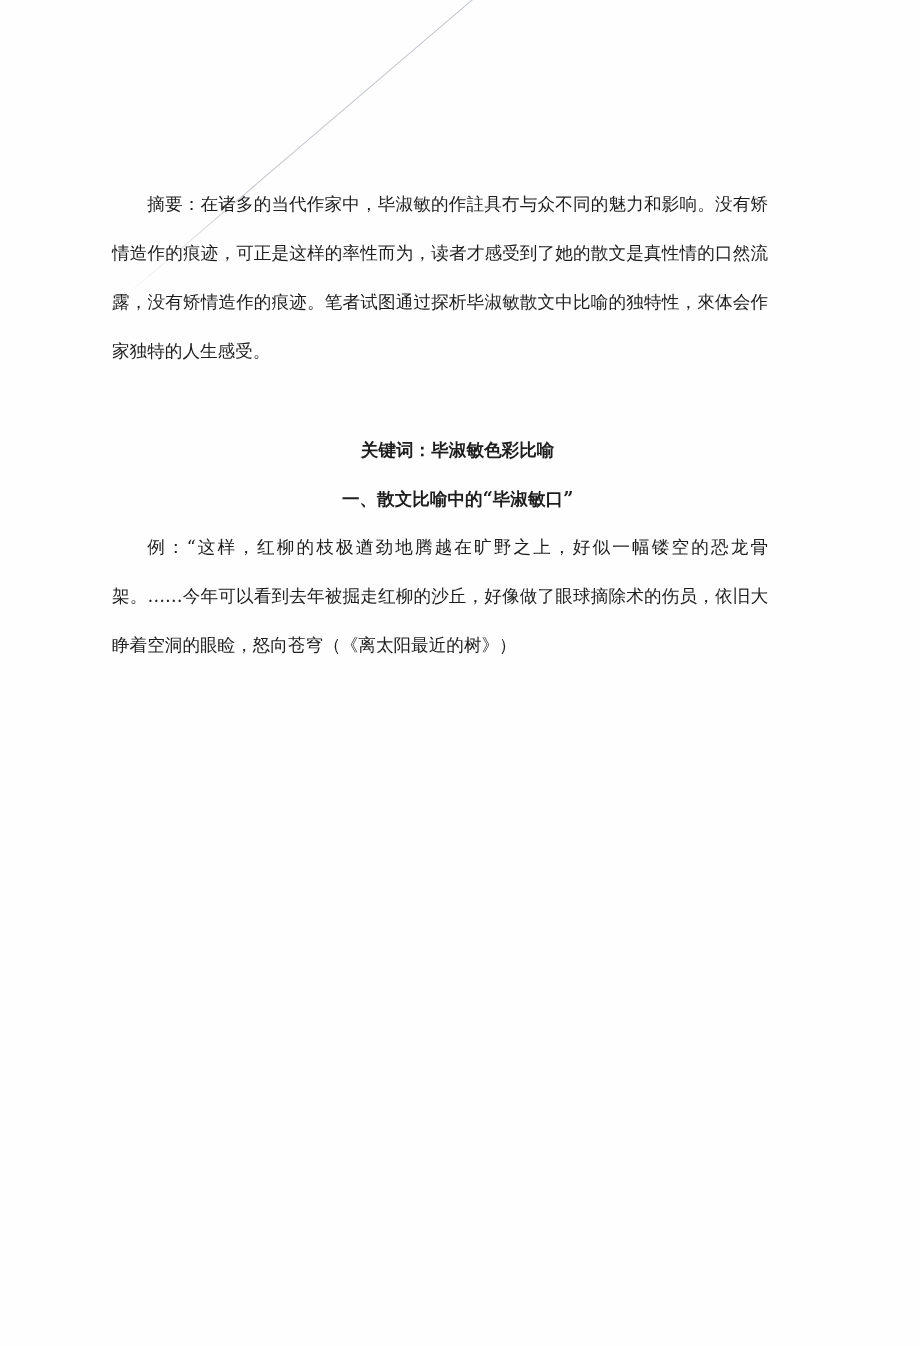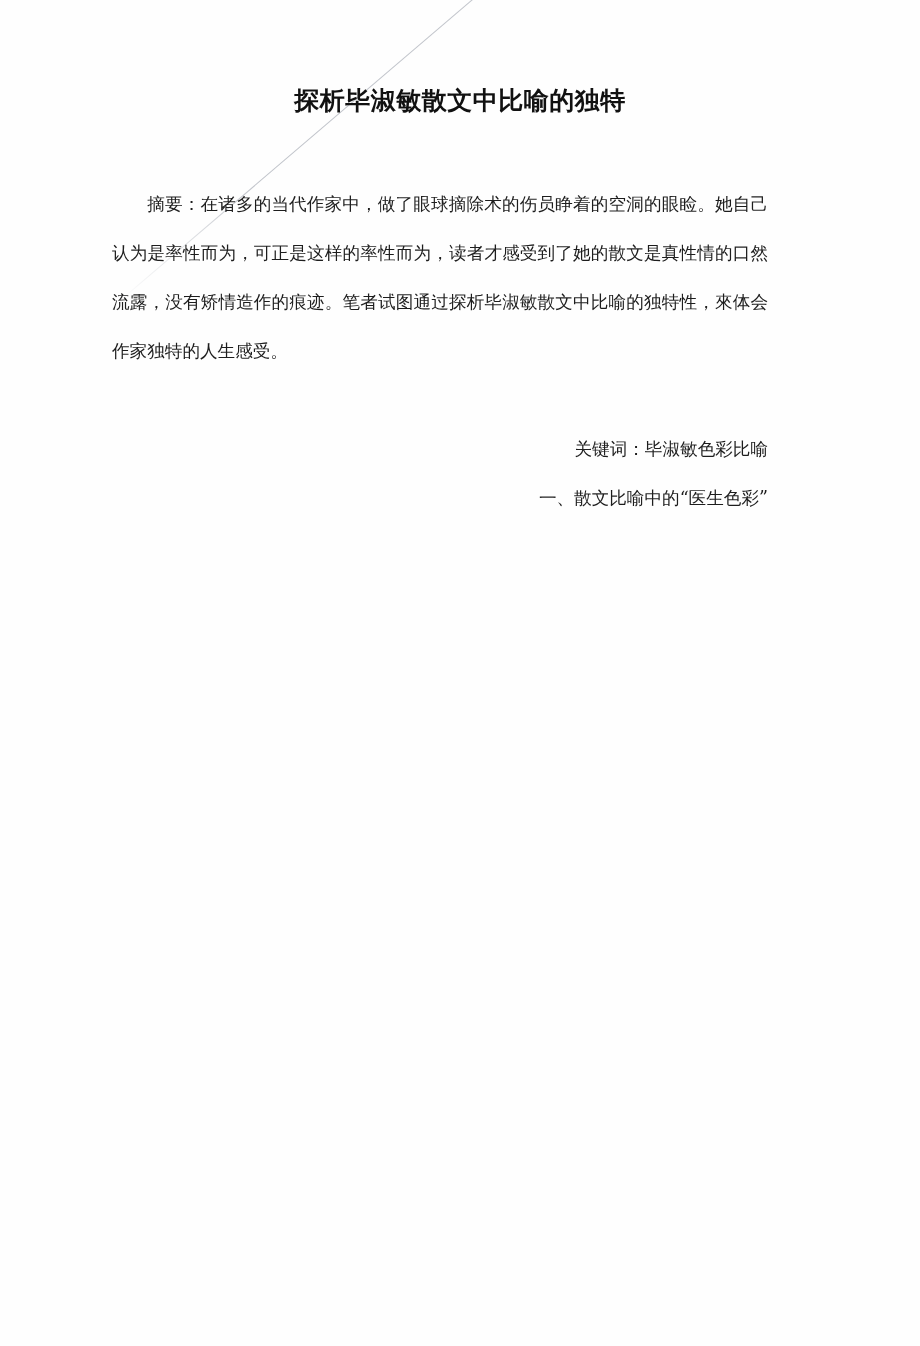--- a/index.html
+++ b/index.html
@@ -53,38 +53,38 @@
     font-size: 17.6px;
     line-height: 49px;
     text-align: justify;
     text-justify: inter-ideograph;
     color: #1d1d1d;
     white-space: pre-wrap;
     word-break: break-all;
   }
   .para.indent { text-indent: 2em; }
   .spacer-lg { height: 49px; }
-  .tight { text-align: right; }
+  .tight { text-align: center; font-weight: bold; }
 </style>
 </head>
 <body>
 
 <div id="page">
 
   <div id="scan-streak"></div>
 
-  <div id="doc-title">探析毕淑敏散文中比喻的独特</div>
 
   <div id="body-column">
 
-    <p class="para indent">摘要：在诸多的当代作家中，做了眼球摘除术的伤员睁着的空洞的眼睑。她自己认为是率性而为，可正是这样的率性而为，读者才感受到了她的散文是真性情的口然流露，没有矫情造作的痕迹。笔者试图通过探析毕淑敏散文中比喻的独特性，來体会作家独特的人生感受。</p>
+    <p class="para indent">摘要：在诸多的当代作家中，毕淑敏的作註具冇与众不同的魅力和影响。没有矫情造作的痕迹，可正是这样的率性而为，读者才感受到了她的散文是真性情的口然流露，没有矫情造作的痕迹。笔者试图通过探析毕淑敏散文中比喻的独特性，來体会作家独特的人生感受。</p>
 
     <div class="spacer-lg"></div>
 
     <p class="para indent tight">关键词：毕淑敏色彩比喻</p>
 
-    <p class="para indent tight">一、散文比喻中的“医生色彩”</p>
+    <p class="para indent tight">一、散文比喻中的“毕淑敏口”</p>
 
 
+    <p class="para indent">例：“这样，红柳的枝极遒劲地腾越在旷野之上，好似一幅镂空的恐龙骨架。……今年可以看到去年被掘走红柳的沙丘，好像做了眼球摘除术的伤员，依旧大睁着空洞的眼睑，怒向苍穹（《离太阳最近的树》）</p>
 
 
   </div>
 </div>
 
 </body></html>

